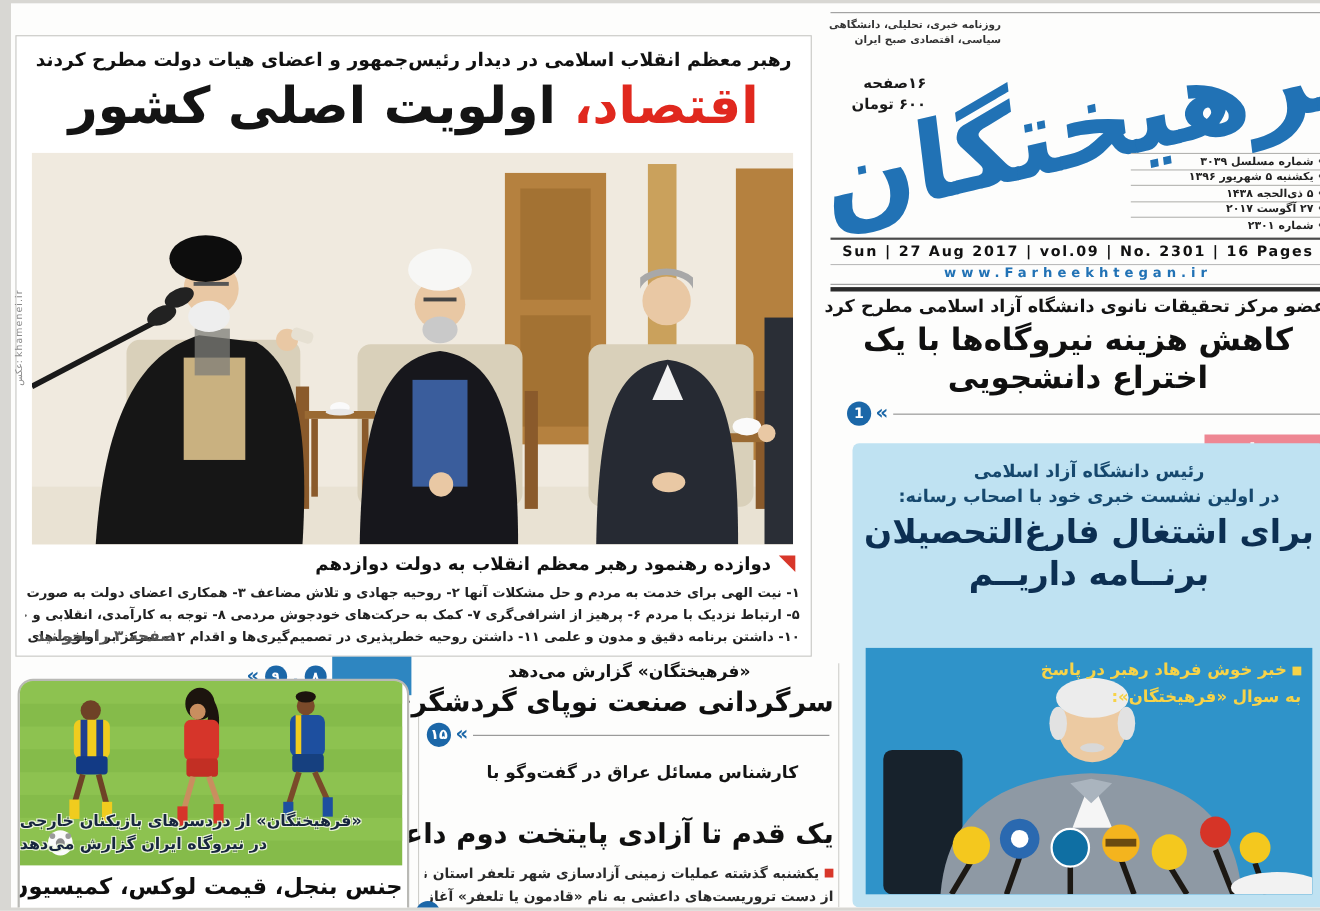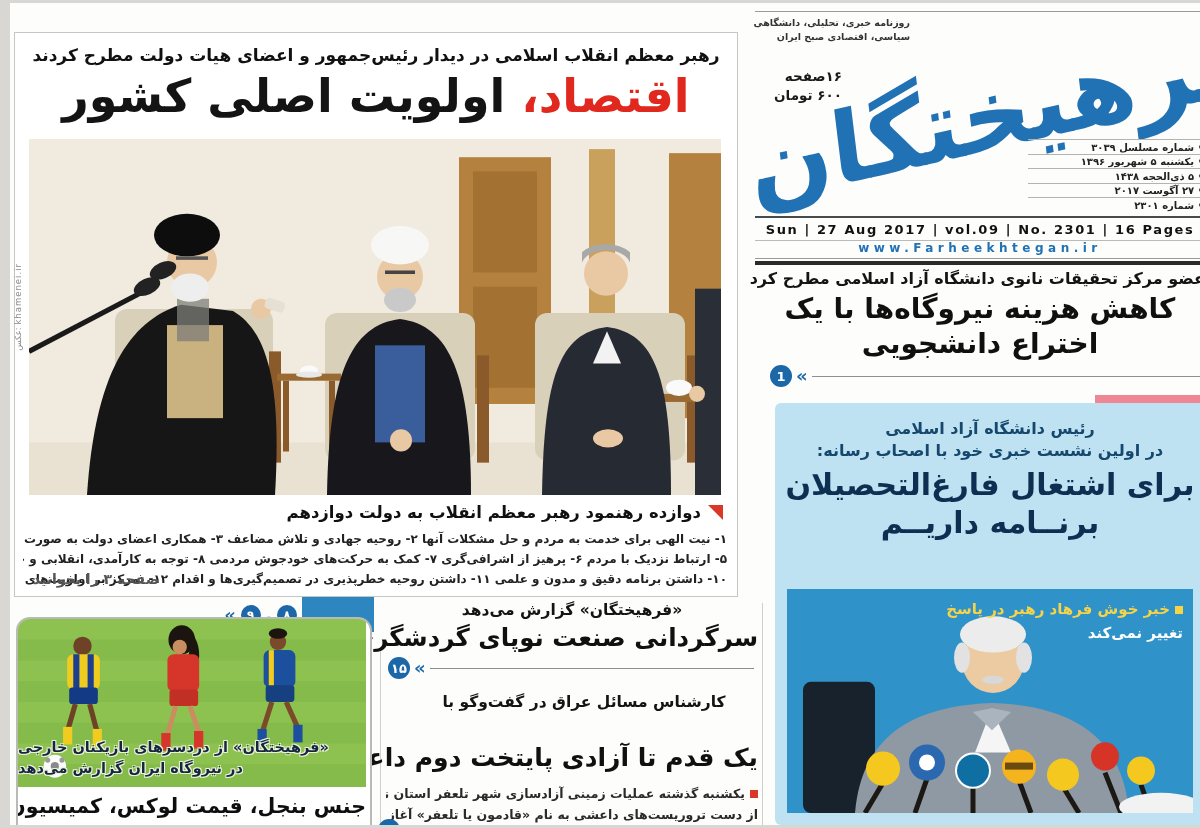--- a/index.html
+++ b/index.html
@@ -240,21 +240,21 @@
         <circle cx="186" cy="180" r="17" fill="#0f6fa3" stroke="#fff" stroke-width="2"></circle>
         <circle cx="232" cy="176" r="17" fill="#f4b41e"></circle>
           <rect x="218" y="172" width="28" height="7" fill="#6a4a10"></rect>
         <circle cx="276" cy="184" r="16" fill="#f4c81e"></circle>
         <circle cx="318" cy="166" r="14" fill="#d63427"></circle>
         <circle cx="354" cy="180" r="14" fill="#f4c81e"></circle>
         <ellipse cx="374" cy="216" rx="42" ry="14" fill="#f2f2f2"></ellipse>
       </svg>
       <div class="abs" id="bb-caption">
         <div class="y nw"><span class="sq y"></span><span>خبر خوش فرهاد رهبر در پاسخ</span></div>
-        <div class="w nw">تغییر نمی‌کند</div>
+        <div class="y nw">به سوال «فرهیختگان»:</div>
       </div>
     </div>
   </div>
 
   <div class="abs vline" style="left:370px;top:648px;height:174px;"></div>
   <div class="abs vline" style="left:752px;top:600px;height:222px;"></div>
 
   <div class="abs rtl ctr nw" id="tour-kicker">«فرهیختگان» گزارش می‌دهد</div>
   <div class="abs rtl ctr nw" id="tour-headline">سرگردانی صنعت نوپای گردشگری پزشکی</div>
   <div class="abs marker" id="marker-tour">

